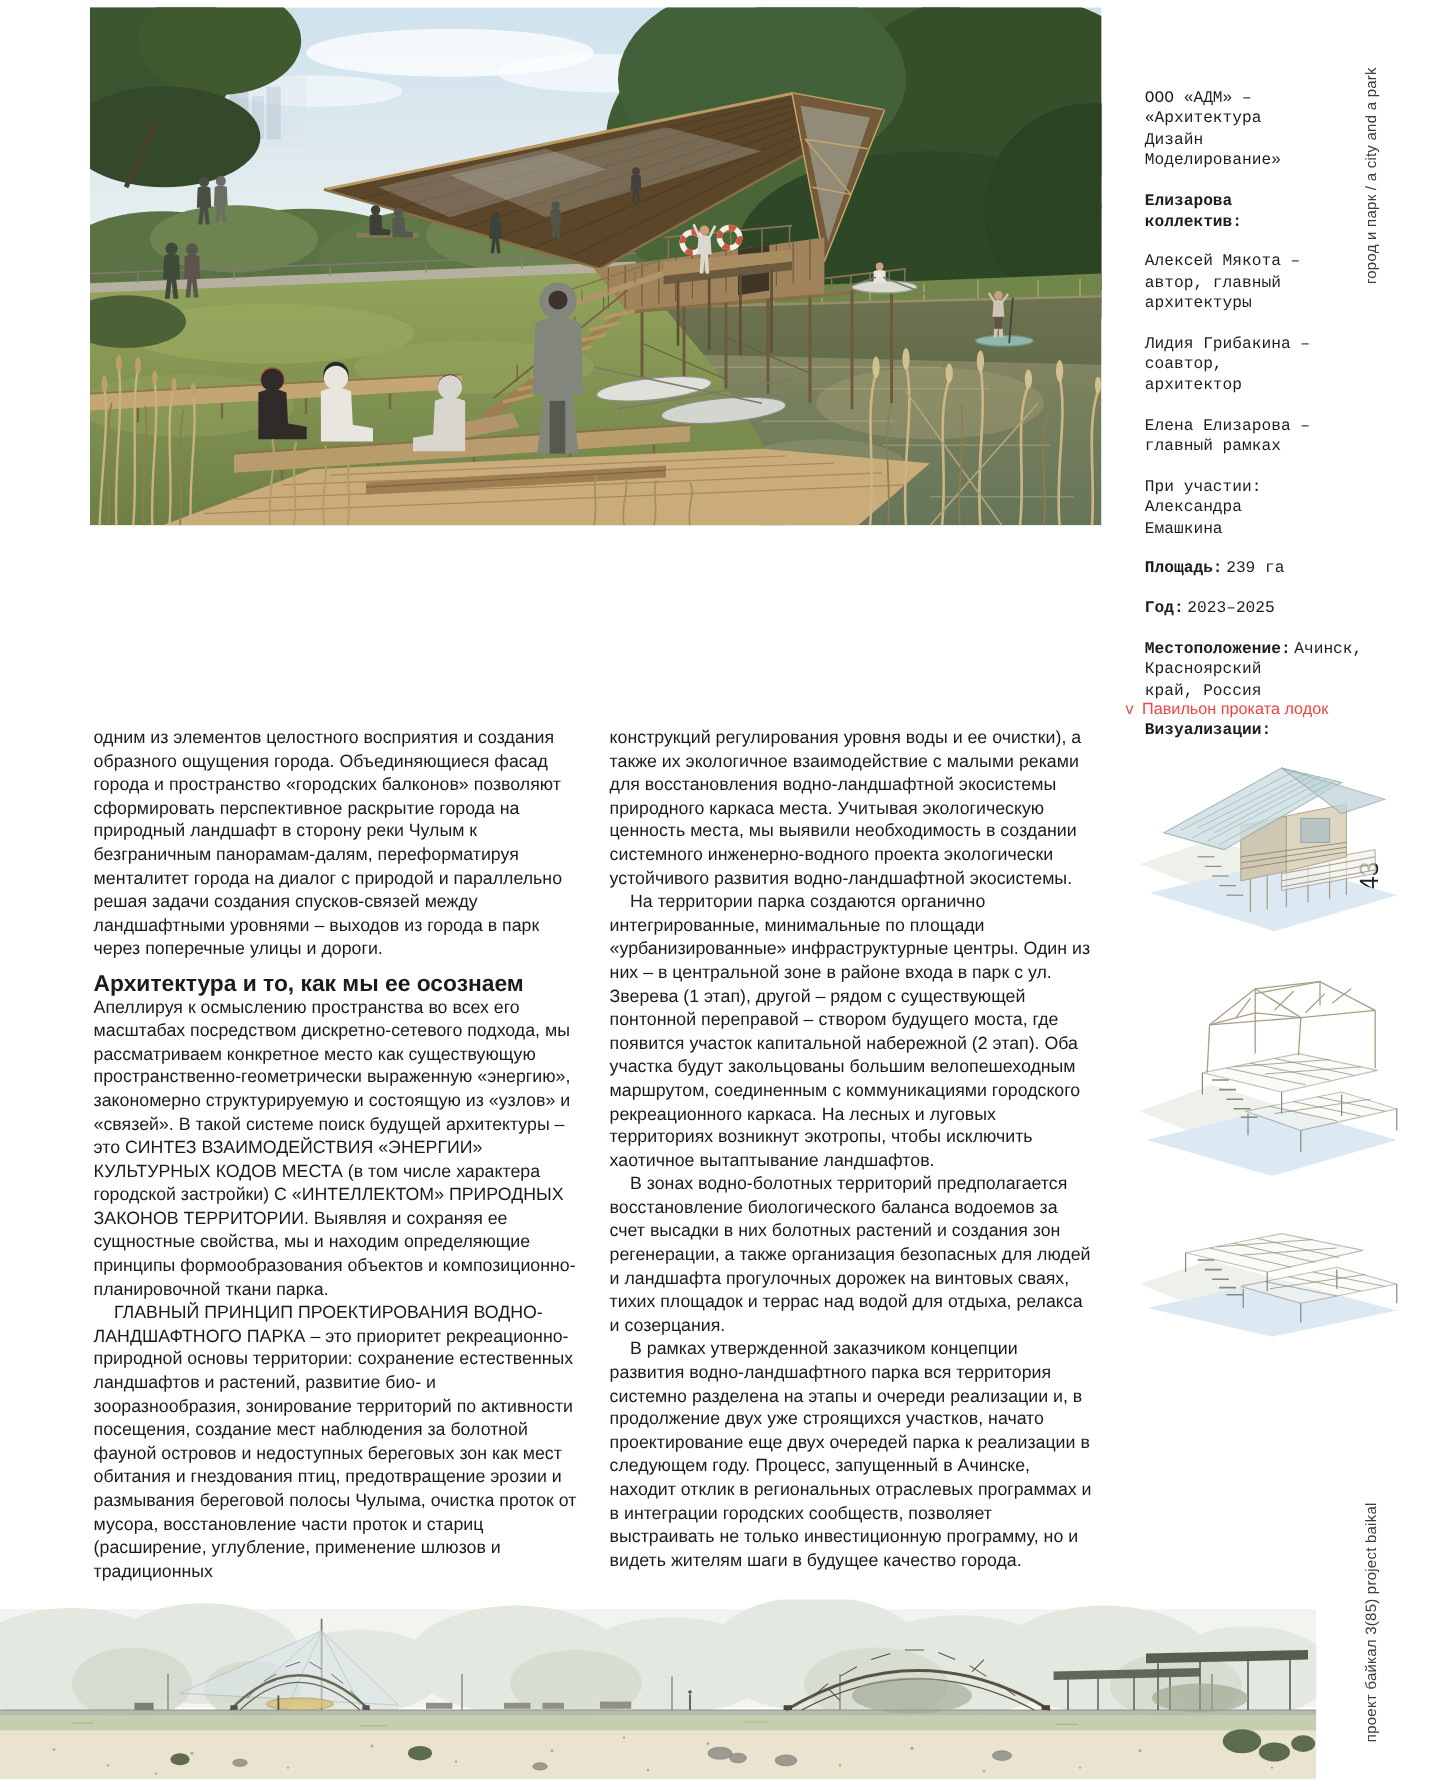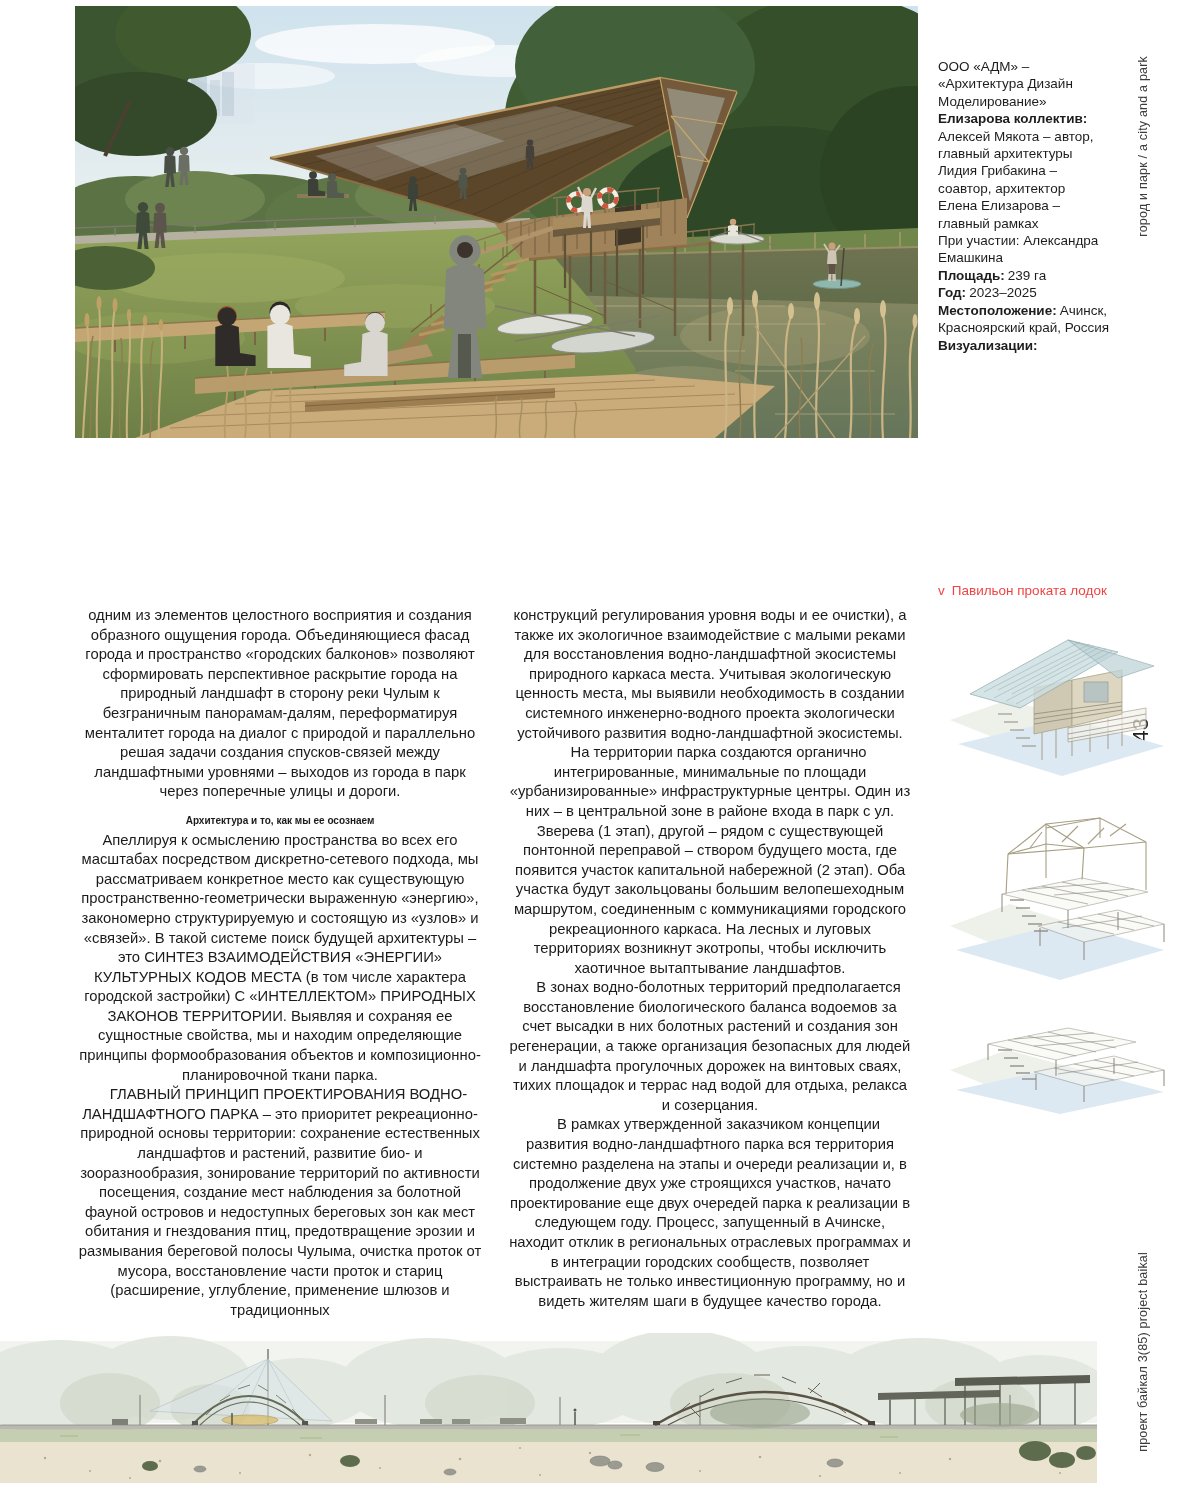--- a/index.html
+++ b/index.html
@@ -1,42 +1,42 @@
 <!DOCTYPE html>
 <html><head>
 <meta charset="utf-8">
 <style>
   html,body{margin:0;padding:0;background:#ffffff;}
   .page{position:relative;width:1200px;height:1492px;background:#fff;overflow:hidden;
         font-family:"Liberation Sans", sans-serif;color:#1b1b1b;}
   .hero{position:absolute;left:75px;top:6px;width:843px;height:432px;margin:0;overflow:hidden;}
   .hero svg{display:block;width:843px;height:432px;}
   .credits{position:absolute;left:938px;top:58px;width:172px;font-size:13.5px;line-height:17.4px;color:#1d1d1d;}
-  .credit-line{margin:0;}
+  .credit-line{margin:16px;font-family:Liberation Mono, monospace;}
   .credit-line b{font-weight:bold;}
   .credit-line b:not(:empty){margin-right:3px;}
   .vtext{position:absolute;writing-mode:vertical-rl;transform:rotate(180deg);
          font-size:12.5px;color:#3c3c3c;white-space:nowrap;letter-spacing:.2px;}
   .vtext-top{left:1136px;top:56px;}
   .vtext-bottom{left:1136px;top:1252px;}
   .pagenum{position:absolute;left:1128px;top:718px;writing-mode:vertical-rl;transform:rotate(180deg);
            font-size:22px;color:#222;}
   .caption{position:absolute;left:938px;top:583px;width:220px;font-size:13.5px;color:#ef4444;}
   .cap-marker{margin-right:7px;}
   .sketch{position:absolute;}
   .sketch svg{display:block;}
   .sk1{left:950px;top:602px;width:222px;height:188px;}
   .sk2{left:950px;top:798px;width:222px;height:196px;}
   .sk3{left:950px;top:1018px;width:222px;height:104px;}
-  .col{position:absolute;top:606px;width:404px;font-size:14.8px;line-height:19.6px;text-align:center;}
+  .col{position:absolute;top:606px;width:404px;font-size:14.8px;line-height:19.6px;text-align:left;}
   .col-left{left:78px;}
   .col-right{left:508px;}
   .col p{margin:0;}
   .col p.indent{text-indent:17px;}
-  .col h3{font-size:10px;line-height:19.6px;font-weight:bold;margin:9px 0 0 0;}
+  .col h3{font-size:19px;line-height:19.6px;font-weight:bold;margin:9px 0 0 0;}
   .strip{position:absolute;left:0;top:1333px;width:1097px;height:150px;}
   .strip svg{display:block;width:1097px;height:150px;}
 </style>
 </head>
 <body>
 
 <div class="page">
 
   <figure class="hero">
     <svg viewBox="0 0 843 432" xmlns="http://www.w3.org/2000/svg">

